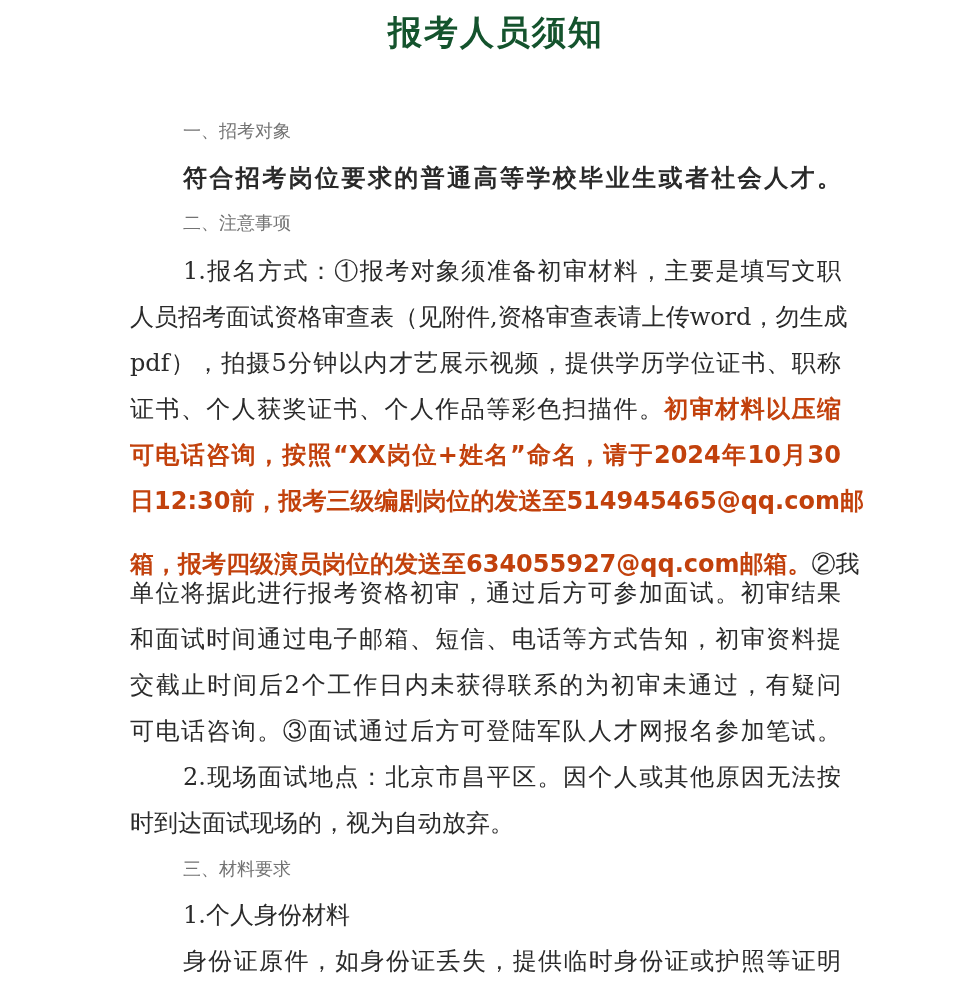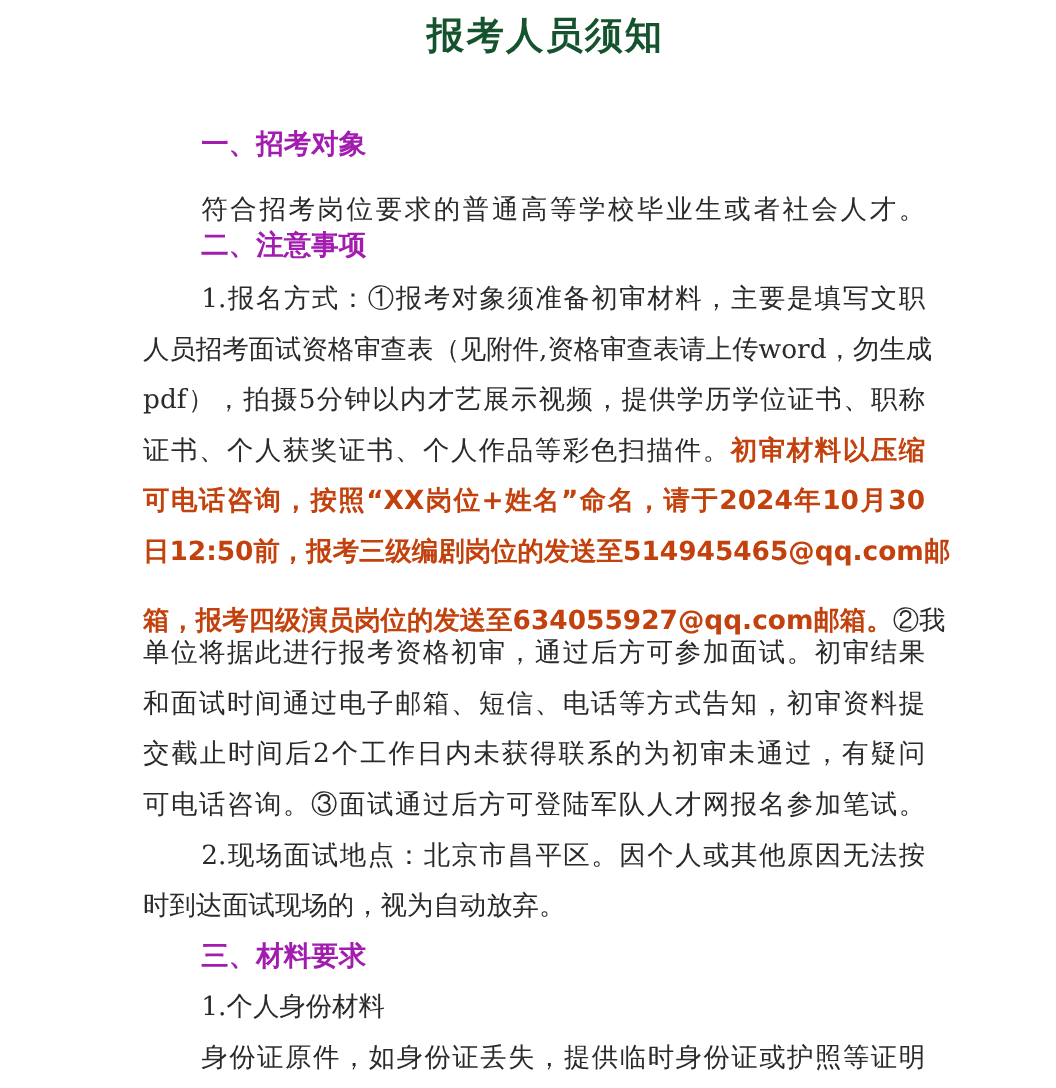--- a/index.html
+++ b/index.html
@@ -4,39 +4,39 @@
   <style>
     html, body { margin:0; padding:0; background:#ffffff; }
     body { width:960px; height:989px; overflow:hidden; position:relative; color:#222; }
     .title { position:absolute; top:10px; left:16px; width:960px; text-align:center;
       font-family:"DejaVu Serif", serif; font-weight:bold; font-size:34px; letter-spacing:2px; color:#14532d; }
     .line { position:absolute; left:183px; width:658px; font-family:"DejaVu Serif", serif;
       font-size:24px; height:36px; line-height:36px; white-space:nowrap; text-align:justify;
       text-align-last:justify; color:#2a2a2a; }
     .line.flush { left:130px; width:711px; }
     .line.noj { text-align-last:left; }
-    .heading { font-family:"DejaVu Sans", sans-serif; font-weight:bold; font-size:25px; color:#a21caf; text-align-last:left; }
+    .heading { font-family:"DejaVu Sans", sans-serif; font-weight:normal; font-size:18px; color:#737373; text-align-last:left; }
     .b { font-family:"DejaVu Sans", sans-serif; font-weight:bold; color:#c2410c; }
   </style>
 </head>
 <body>
 
 <div>
   <div class="title">报考人员须知</div>
 
   <div class="line heading" style="top:113px;">一、招考对象</div>
-  <div class="line" style="top:172px;">符合招考岗位要求的普通高等学校毕业生或者社会人才。</div>
+  <div class="line" style="top:160px;font-weight:bold;">符合招考岗位要求的普通高等学校毕业生或者社会人才。</div>
 
   <div class="line heading" style="top:205px;">二、注意事项</div>
   <div class="line" style="top:253px;">1.报名方式：①报考对象须准备初审材料，主要是填写文职</div>
   <div class="line flush" style="top:299px;">人员招考面试资格审查表（见附件,资格审查表请上传word，勿生成</div>
   <div class="line flush" style="top:345px;">pdf），拍摄5分钟以内才艺展示视频，提供学历学位证书、职称</div>
   <div class="line flush" style="top:391px;"><span>证书、个人获奖证书、个人作品等彩色扫描件。</span><span class="b">初审材料以压缩</span></div>
   <div class="line flush b" style="top:437px;">可电话咨询，按照“XX岗位+姓名”命名，请于2024年10月30</div>
-  <div class="line flush b" style="top:483px;">日12:50前，报考三级编剧岗位的发送至514945465@qq.com邮</div>
+  <div class="line flush b" style="top:483px;">日12:30前，报考三级编剧岗位的发送至514945465@qq.com邮</div>
   <div class="line flush" style="top:546px;"><span class="b">箱，报考四级演员岗位的发送至634055927@qq.com邮箱。</span><span>②我</span></div>
   <div class="line flush" style="top:575px;">单位将据此进行报考资格初审，通过后方可参加面试。初审结果</div>
   <div class="line flush" style="top:621px;">和面试时间通过电子邮箱、短信、电话等方式告知，初审资料提</div>
   <div class="line flush" style="top:667px;">交截止时间后2个工作日内未获得联系的为初审未通过，有疑问</div>
   <div class="line flush" style="top:713px;">可电话咨询。③面试通过后方可登陆军队人才网报名参加笔试。</div>
 
   <div class="line" style="top:759px;">2.现场面试地点：北京市昌平区。因个人或其他原因无法按</div>
   <div class="line flush noj" style="top:805px;">时到达面试现场的，视为自动放弃。</div>
 
   <div class="line heading" style="top:851px;">三、材料要求</div>

